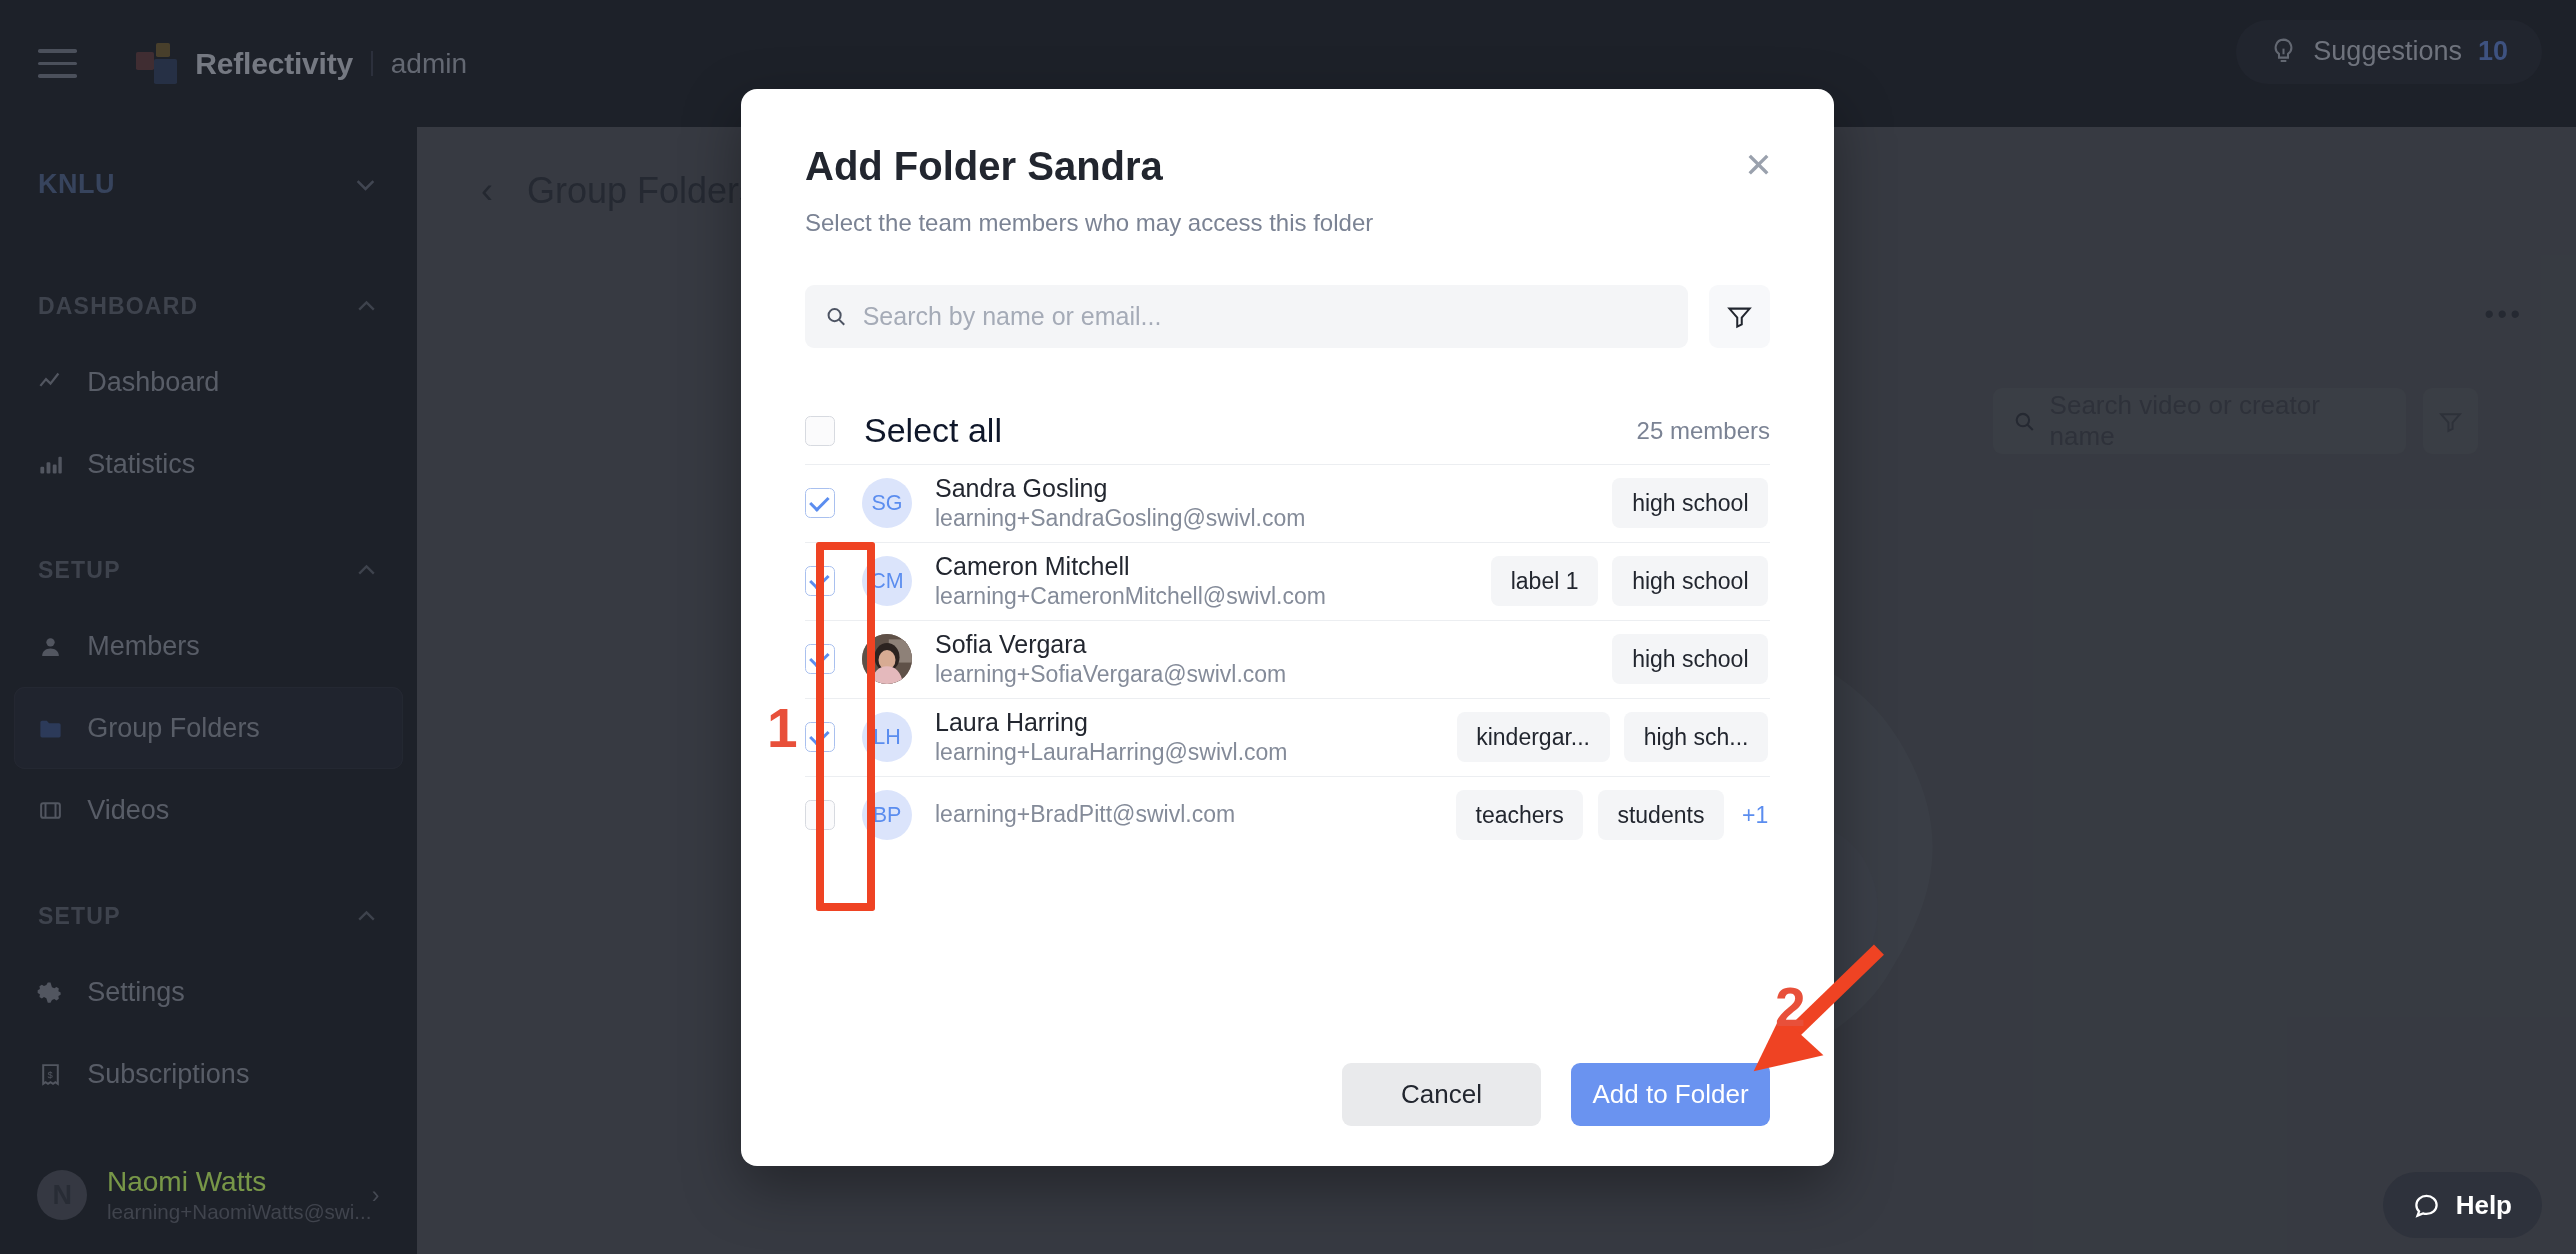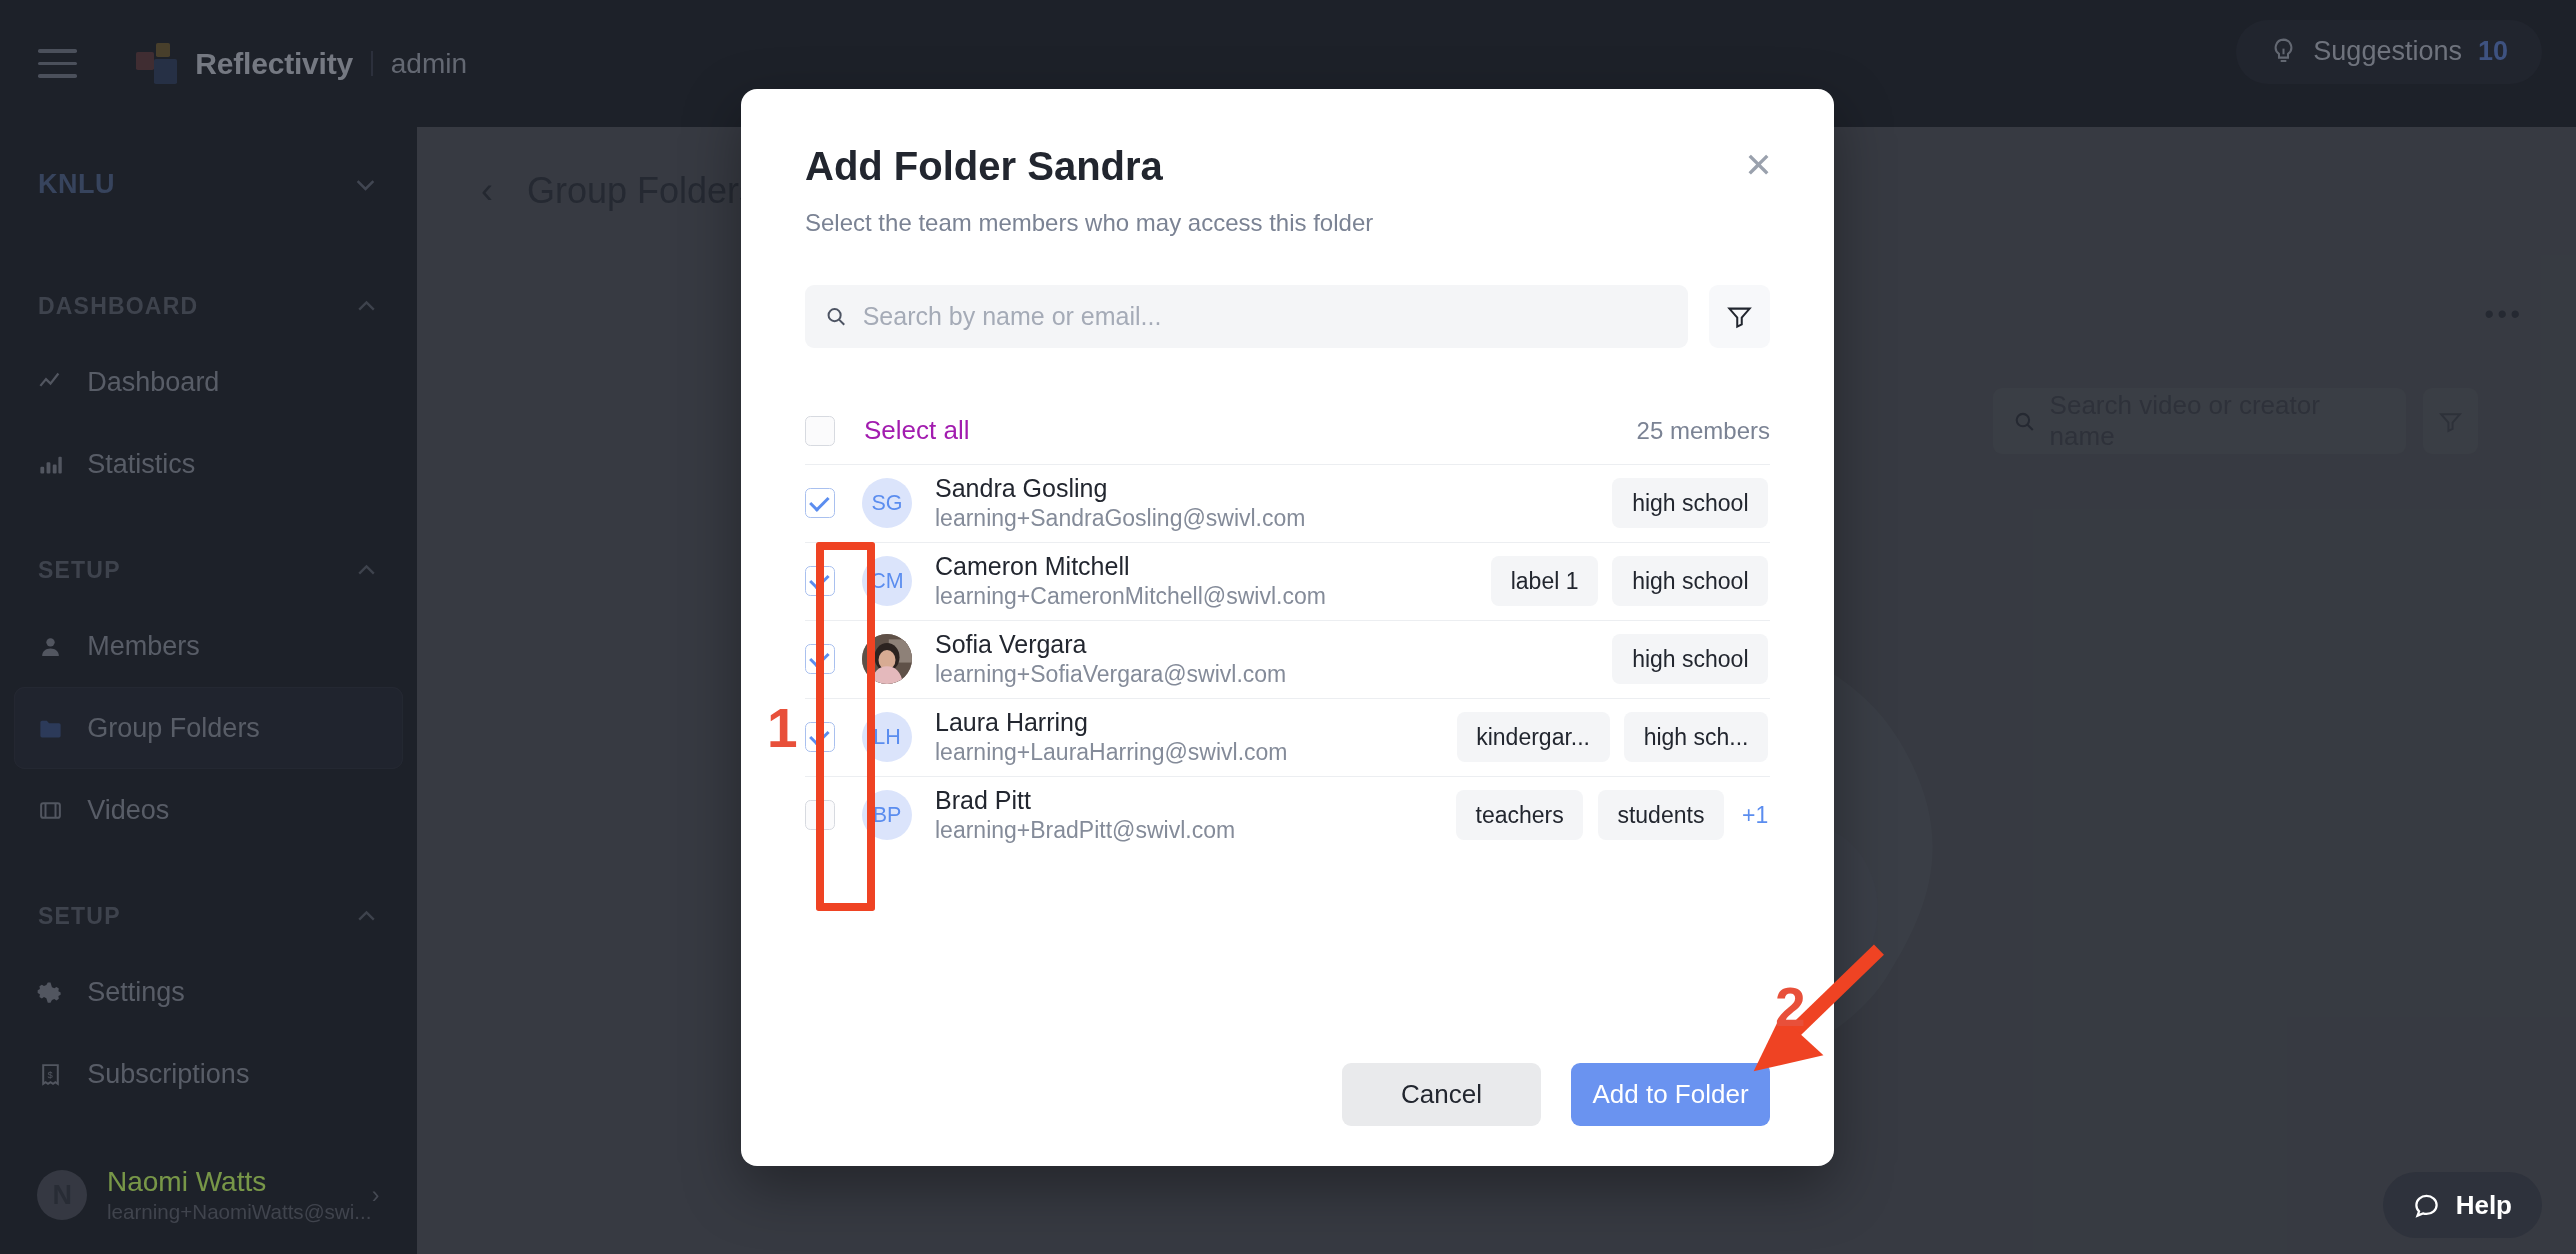--- a/index.html
+++ b/index.html
@@ -182,21 +182,21 @@
   .filter-btn {
     width: 61px; height: 63px; border-radius: 9px; background: #f7f8fa;
     display: flex; align-items: center; justify-content: center; cursor: pointer;
   }
 
   .selectall-row {
     margin-top: 57px; height: 52px;
     display: flex; align-items: center; justify-content: space-between;
   }
   .selectall-left { display: flex; align-items: center; gap: 29px; }
-  .selectall-label { font-size: 26px; color: #a21caf; }
+  .selectall-label { font-size: 34px; color: #0f172a; }
   .members-count { font-size: 24px; color: #7b8394; }
 
   .cbox {
     width: 30px; height: 30px; border-radius: 5.4px;
     border: 1.8px solid #d7dae0; background: #fbfbfc; flex: 0 0 auto;
     display: flex; align-items: center; justify-content: center; cursor: pointer;
   }
   .cbox.checked { border-color: #a9c0ef; background: #fff; }
   .cbox.checked::after {
     content: ""; width: 15px; height: 8px;
@@ -539,21 +539,20 @@
           <span class="tag">high sch...</span>
         </div>
       </div>
 
       <div class="member-row">
         <div class="m-check">
           <span class="cbox"></span>
         </div>
         <div class="m-avatar">BP</div>
         <div class="m-info">
-          <div class="m-name">Brad Pitt</div>
           <div class="m-mail">learning+BradPitt@swivl.com</div>
         </div>
         <div class="m-tags">
           <span class="tag">teachers</span>
           <span class="tag">students</span>
           <span class="tag-more">+1</span>
         </div>
       </div>
 
     </div>

